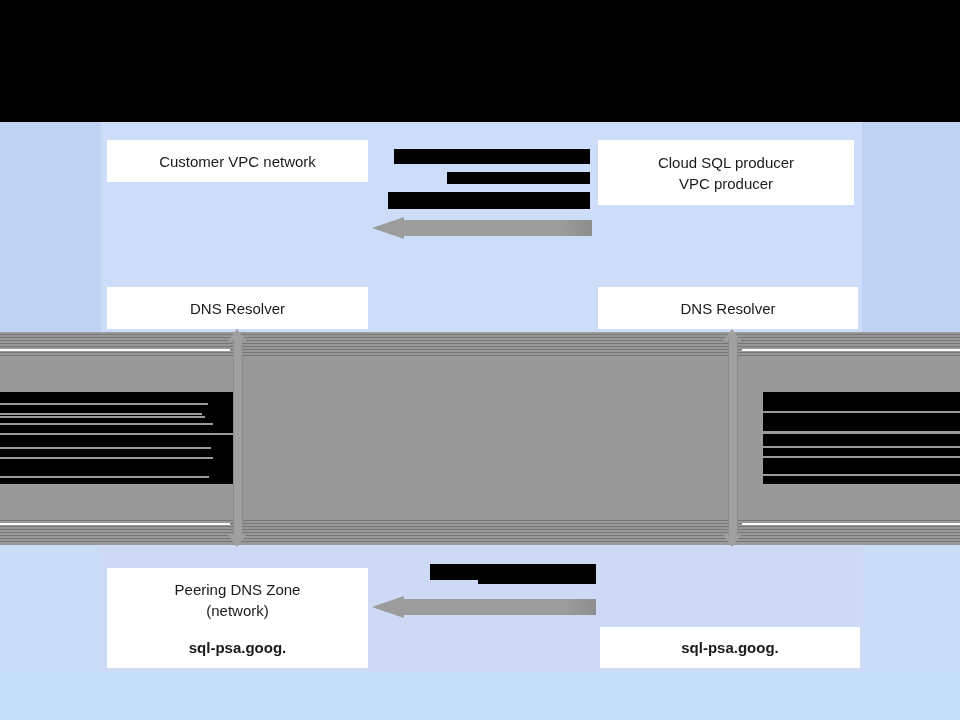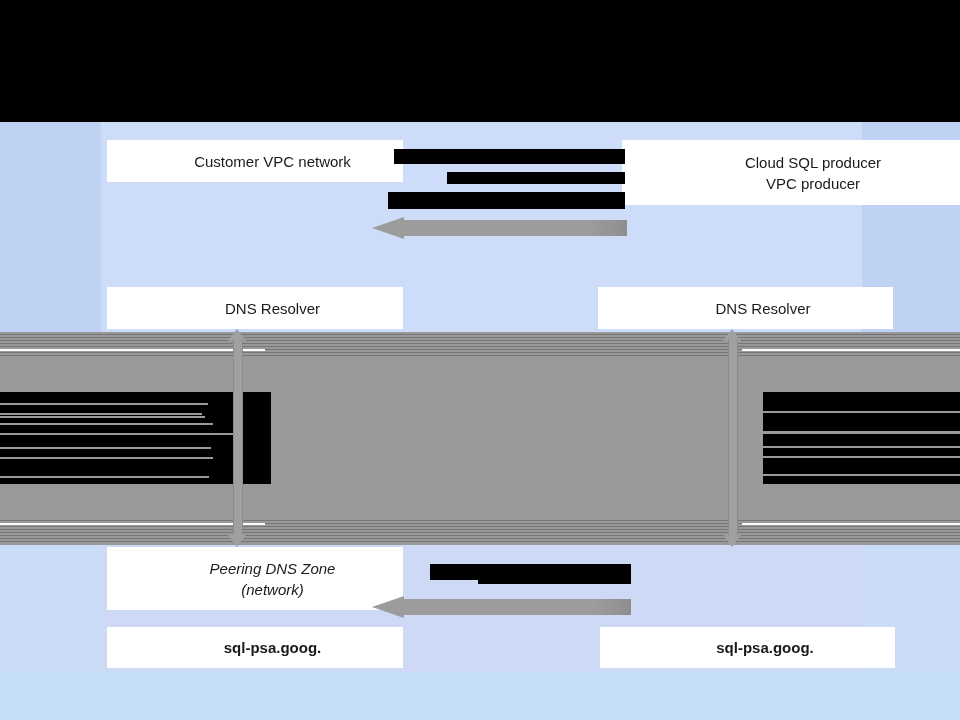--- a/index.html
+++ b/index.html
@@ -1,21 +1,21 @@
 <!DOCTYPE html>
 <html><head>
 <meta charset="utf-8">
 <style>
   html,body{margin:0;padding:0;background:#fff;}
   .stage{
     position:relative;width:960px;height:720px;overflow:hidden;
     font-family:"Liberation Sans","DejaVu Sans",sans-serif;
     color:#111;background:#cddcf8;
   }
-  .abs{position:absolute;padding-left:35px;}
+  .abs{position:absolute;}
   
   .top-black{left:0;top:0;width:960px;height:122px;background:#000;}
   .upper-outer-left{left:0;top:122px;width:101px;height:210px;background:#c0d2f4;}
   .upper-panel{left:101px;top:122px;width:761px;height:210px;background:#cddcf8;}
   .upper-outer-right{left:862px;top:122px;width:98px;height:210px;background:#c0d2f4;}
   .gray-band{left:0;top:332px;width:960px;height:213px;background:#999999;}
   .stripes{left:0;width:960px;height:23px;
     background:repeating-linear-gradient(to bottom,#757575 0px,#757575 1px,transparent 1px,transparent 3px);}
   .stripes-top{top:334px;}
   .stripes-bottom{top:520px;}
@@ -69,21 +69,21 @@
 
   <div class="abs lower-outer-left"></div>
   <div class="abs lower-panel"></div>
   <div class="abs lower-outer-right"></div>
   <div class="abs bottom-strip"></div>
 
   <div class="abs wbox" style="left:107px;top:140px;width:261px;height:42px;">
     <span>Customer VPC network</span>
   </div>
 
-  <div class="abs wbox" style="left:622px;top:140px;width:312px;height:65px;">
+  <div class="abs wbox" style="left:598px;top:140px;width:256px;height:65px;">
     <span>Cloud SQL producer</span>
     <span>VPC producer</span>
   </div>
 
   <div class="abs redact" style="left:394px;top:149px;width:196px;height:15px;"></div>
   <div class="abs redact" style="left:447px;top:172px;width:143px;height:12px;"></div>
   <div class="abs redact" style="left:388px;top:192px;width:202px;height:17px;"></div>
 
   <div class="abs h-arrow" style="left:372px;top:217px;width:220px;">
     <div class="head"></div>
@@ -120,21 +120,21 @@
     <div class="vhead-top"></div>
     <div class="vshaft"></div>
     <div class="vhead-bottom"></div>
   </div>
   <div class="abs v-arrow" style="left:723px;top:329px;height:218px;">
     <div class="vhead-top"></div>
     <div class="vshaft"></div>
     <div class="vhead-bottom"></div>
   </div>
 
-  <div class="abs wbox" style="left:107px;top:547px;width:261px;height:63px;font-style:italic;">
+  <div class="abs wbox" style="left:107px;top:568px;width:261px;height:63px;">
     <span>Peering DNS Zone</span>
     <span>(network)</span>
   </div>
 
 
   <div class="abs redact" style="left:430px;top:564px;width:166px;height:16px;"></div>
   <div class="abs redact" style="left:478px;top:580px;width:118px;height:4px;"></div>
 
   <div class="abs h-arrow" style="left:372px;top:596px;width:224px;">
     <div class="head"></div>

